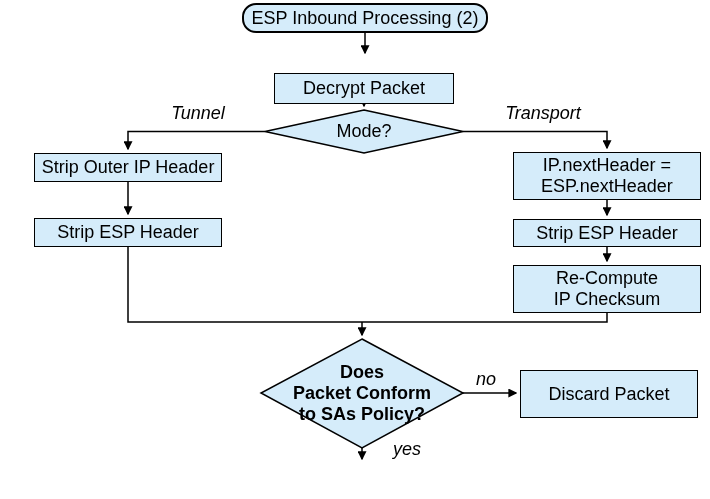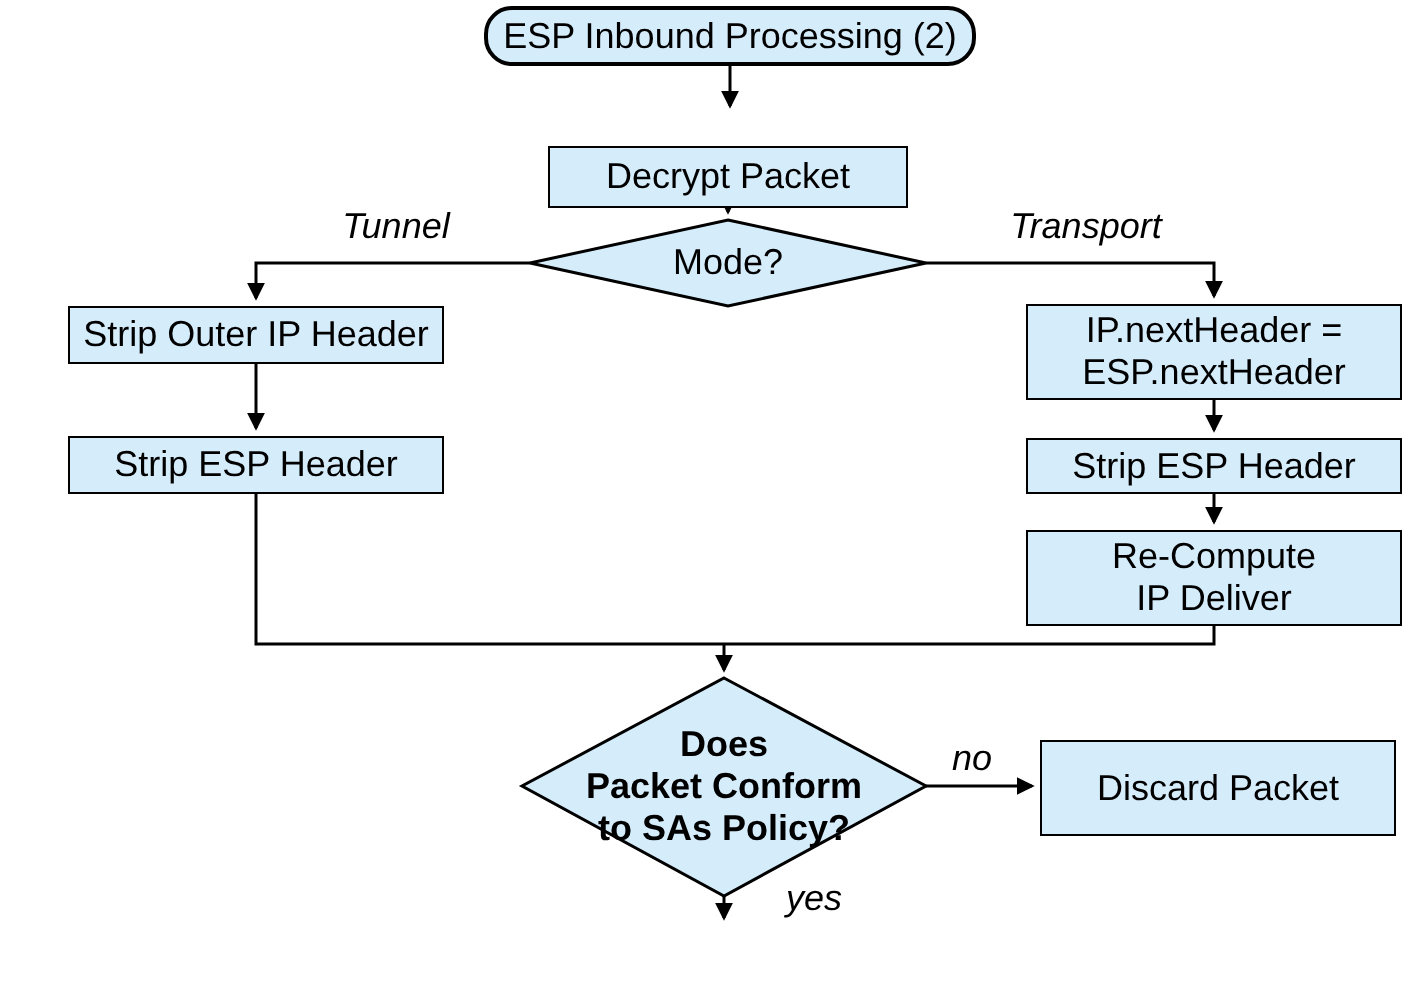--- a/index.html
+++ b/index.html
@@ -77,21 +77,21 @@
   <div class="node" style="left:19px;top:153px;width:188px;height:29px;">Strip Outer IP Header</div>
 
   <div class="node" style="left:19px;top:218px;width:188px;height:29px;">Strip ESP Header</div>
 
   <div class="node" style="left:498px;top:152px;width:188px;height:48px;">IP.nextHeader =
 ESP.nextHeader</div>
 
   <div class="node" style="left:498px;top:219px;width:188px;height:28px;">Strip ESP Header</div>
 
   <div class="node" style="left:498px;top:265px;width:188px;height:48px;">Re-Compute
-IP Deliver</div>
+IP Checksum</div>
 
   <div class="diamond-label" style="left:247px;top:350px;width:200px;height:86px;font-weight:bold;">Does
 Packet Conform
 to SAs Policy?</div>
 
   <div class="node" style="left:505px;top:370px;width:178px;height:48px;">Discard Packet</div>
 
 
   <div class="edge-label" style="left:140px;top:104px;width:86px;">Tunnel</div>
 

